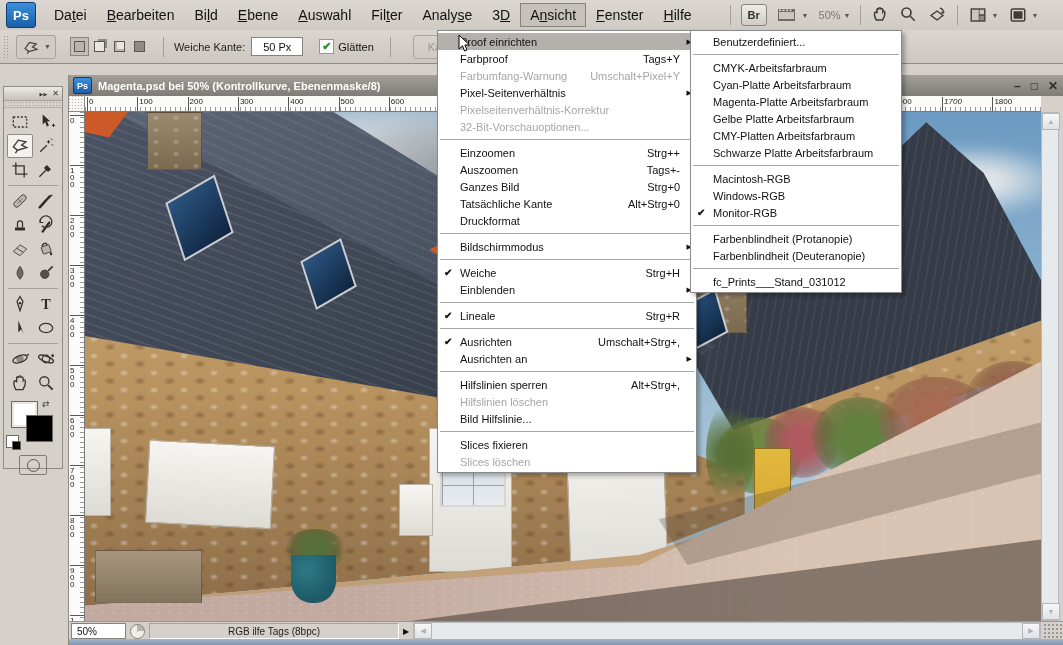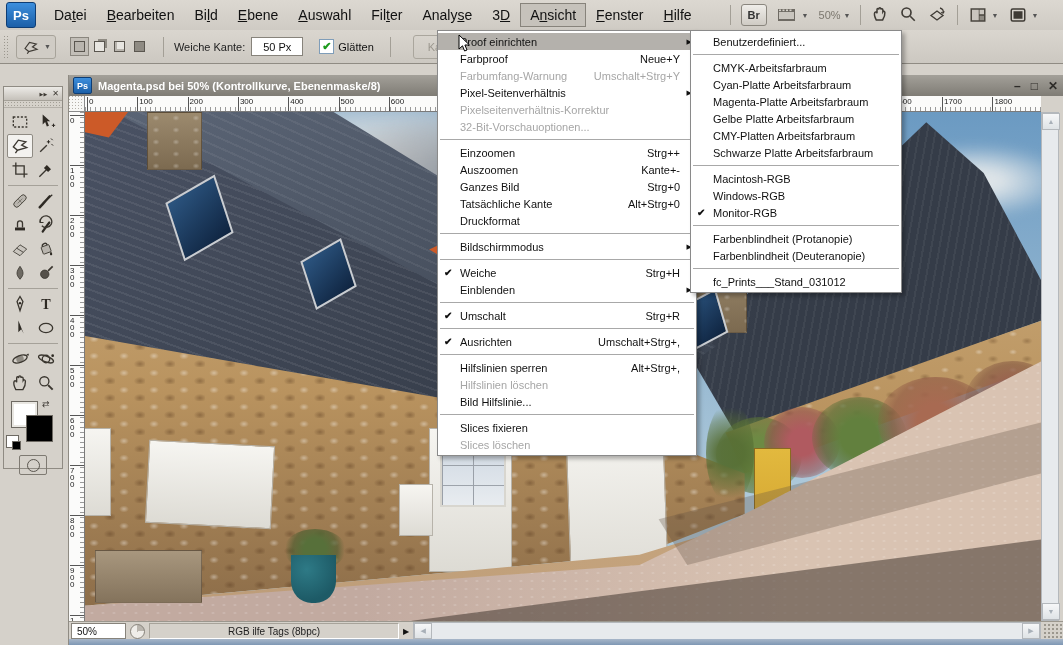--- a/index.html
+++ b/index.html
@@ -496,21 +496,21 @@
         <span class="trlab" style="left: 354.1px;">700</span>
         <span class="trlab" style="left: 404.4px;">800</span>
         <span class="trlab" style="left: 454.7px;">900</span>
         <span class="trlab" style="left: 505px;">1000</span>
         <span class="trlab" style="left: 555.3px;">1100</span>
         <span class="trlab" style="left: 605.6px;">1200</span>
         <span class="trlab" style="left: 655.9px;">1300</span>
         <span class="trlab" style="left: 706.2px;">1400</span>
         <span class="trlab" style="left: 756.5px;">1500</span>
         <span class="trlab" style="left: 806.8px;">1600</span>
-        <span class="trlab" style="left: 857.1px;">1700</span>
+        <span class="trlab" style="left: 857.1px; font-style: italic;">1700</span>
         <span class="trlab" style="left: 907.4px;">1800</span>
       </div>
     <div id="leftruler">
         <span class="lrlab" style="top: 3px;">0</span>
         <span class="lrlab" style="top: 53px;">100</span>
         <span class="lrlab" style="top: 103px;">200</span>
         <span class="lrlab" style="top: 153px;">300</span>
         <span class="lrlab" style="top: 203px;">400</span>
         <span class="lrlab" style="top: 253px;">500</span>
         <span class="lrlab" style="top: 303px;">600</span>
@@ -581,44 +581,44 @@
     <div id="bottomstrip"></div>
   </div>
 
   <div id="viewmenu" class="menu">
       <div class="mitem hl">
         <span class="lbl">Proof einrichten</span>
         <span class="subarr">▶</span>
       </div>
       <div class="mitem">
         <span class="lbl">Farbproof</span>
-        <span class="sc">Neue+Y</span>
+        <span class="sc">Tags+Y</span>
       </div>
       <div class="mitem dis">
         <span class="lbl">Farbumfang-Warnung</span>
-        <span class="sc">Umschalt+Strg+Y</span>
+        <span class="sc">Umschalt+Pixel+Y</span>
       </div>
       <div class="mitem">
         <span class="lbl">Pixel-Seitenverhältnis</span>
         <span class="subarr">▶</span>
       </div>
       <div class="mitem dis">
         <span class="lbl">Pixelseitenverhältnis-Korrektur</span>
       </div>
       <div class="mitem dis">
         <span class="lbl">32-Bit-Vorschauoptionen...</span>
       </div>
       <div class="msep"></div>
       <div class="mitem">
         <span class="lbl">Einzoomen</span>
         <span class="sc">Strg++</span>
       </div>
       <div class="mitem">
         <span class="lbl">Auszoomen</span>
-        <span class="sc">Kante+-</span>
+        <span class="sc">Tags+-</span>
       </div>
       <div class="mitem">
         <span class="lbl">Ganzes Bild</span>
         <span class="sc">Strg+0</span>
       </div>
       <div class="mitem">
         <span class="lbl">Tatsächliche Kante</span>
         <span class="sc">Alt+Strg+0</span>
       </div>
       <div class="mitem">
@@ -635,28 +635,32 @@
         <span class="lbl">Weiche</span>
         <span class="sc">Strg+H</span>
       </div>
       <div class="mitem">
         <span class="lbl">Einblenden</span>
         <span class="subarr">▶</span>
       </div>
       <div class="msep"></div>
       <div class="mitem">
         <span class="chkmark">✔</span>
-        <span class="lbl">Umschalt</span>
+        <span class="lbl">Lineale</span>
         <span class="sc">Strg+R</span>
       </div>
       <div class="msep"></div>
       <div class="mitem">
         <span class="chkmark">✔</span>
         <span class="lbl">Ausrichten</span>
         <span class="sc">Umschalt+Strg+,</span>
+      </div>
+      <div class="mitem">
+        <span class="lbl">Ausrichten an</span>
+        <span class="subarr">▶</span>
       </div>
       <div class="msep"></div>
       <div class="mitem">
         <span class="lbl">Hilfslinien sperren</span>
         <span class="sc">Alt+Strg+,</span>
       </div>
       <div class="mitem dis">
         <span class="lbl">Hilfslinien löschen</span>
       </div>
       <div class="mitem">

